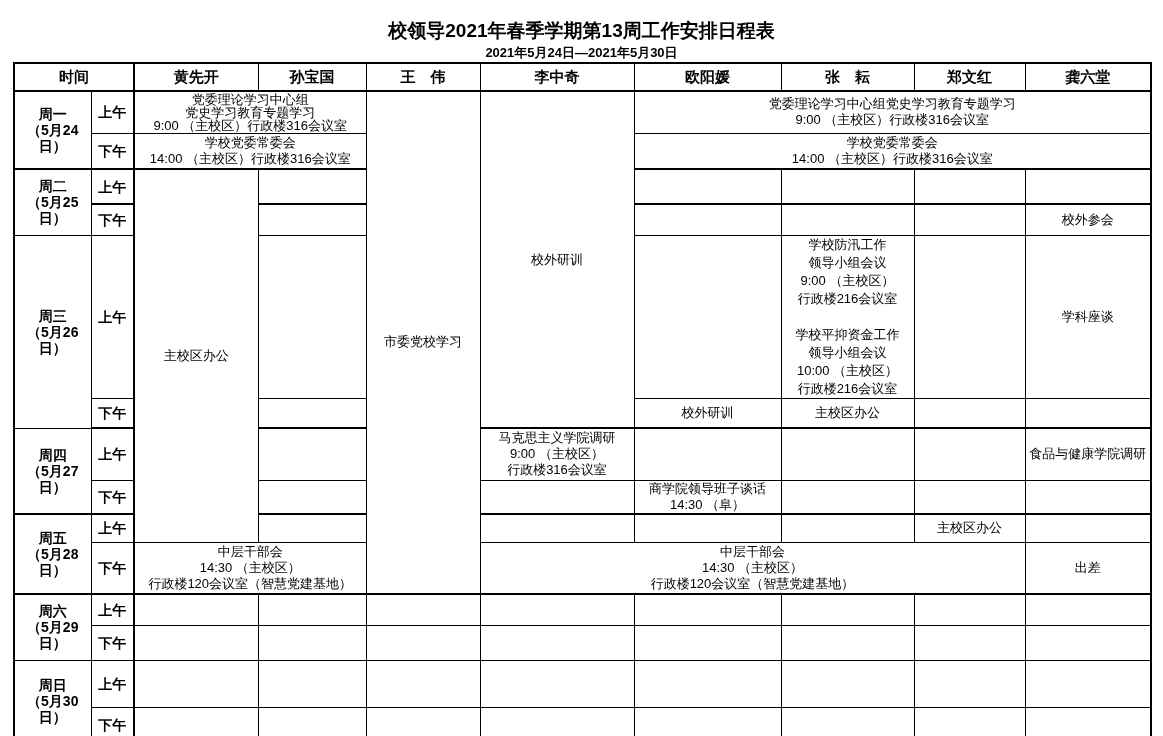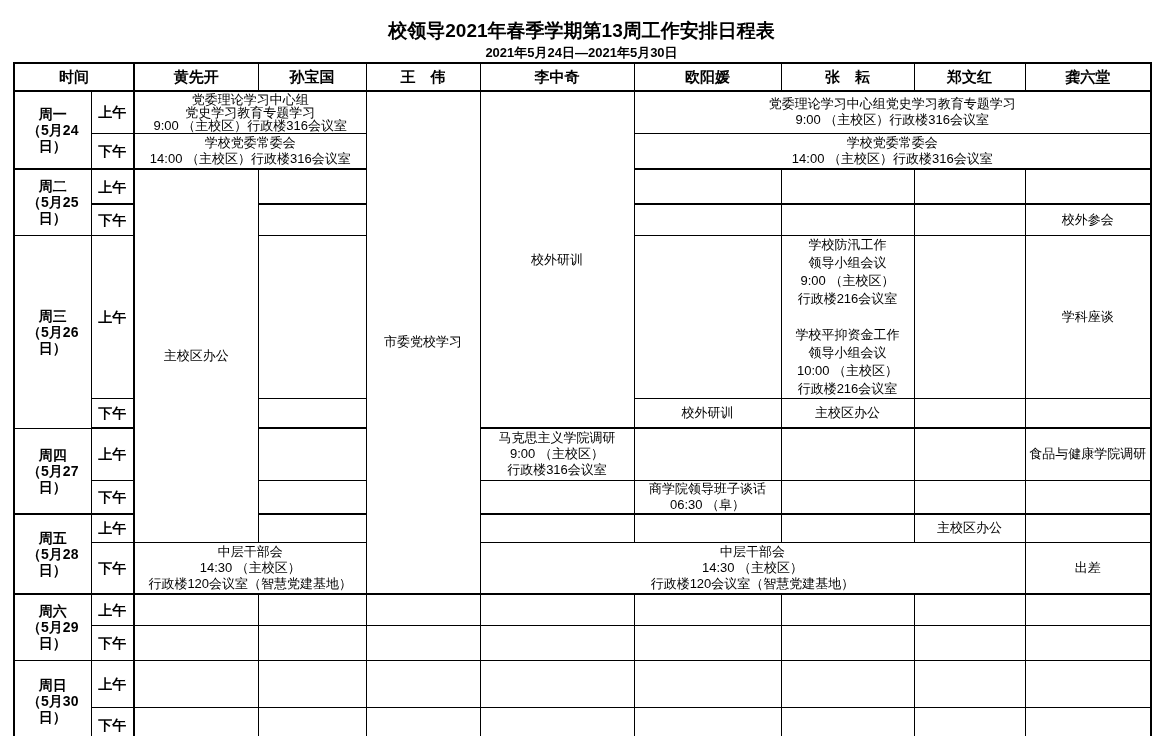--- a/index.html
+++ b/index.html
@@ -151,21 +151,21 @@
     <td></td>
     <td></td>
     <td>食品与健康学院调研</td>
   </tr>
 
   <tr style="height:33px">
     <td class="ap bb2">下午</td>
     <td class="bb2"></td>
     <td class="bb2"></td>
     <td class="bb2">商学院领导班子谈话
-06:30 （阜）</td>
+14:30 （阜）</td>
     <td class="bb2"></td>
     <td class="bb2"></td>
     <td class="bb2"></td>
   </tr>
 
   <tr style="height:29px">
     <td class="day bb2" rowspan="2">周五
 （5月28日）</td>
     <td class="ap">上午</td>
     <td></td>

